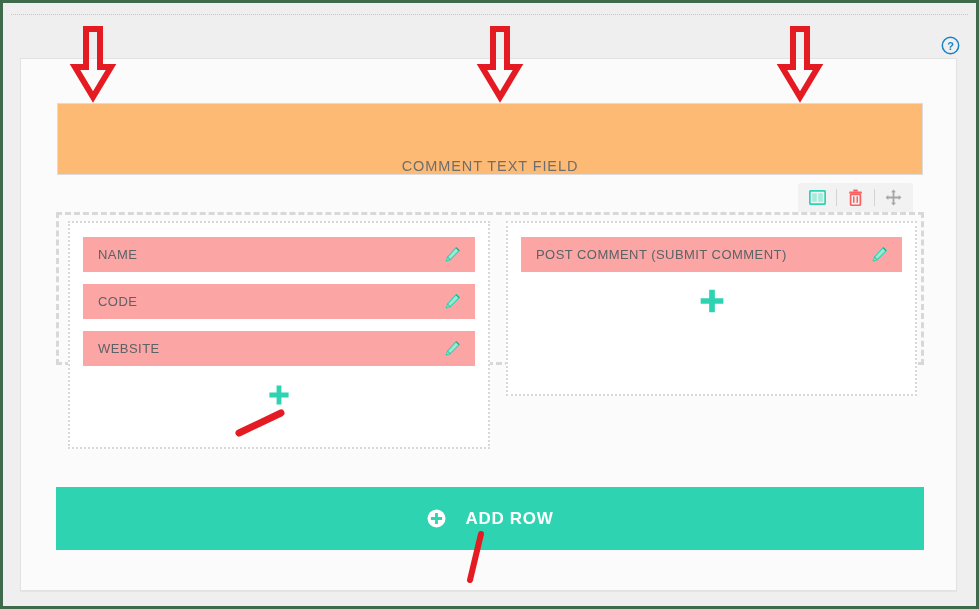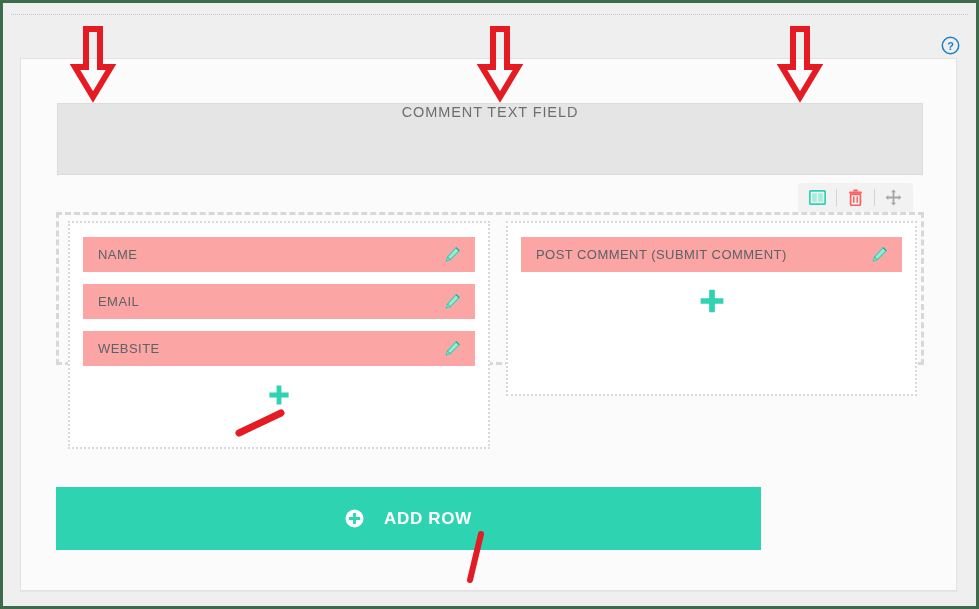--- a/index.html
+++ b/index.html
@@ -60,24 +60,24 @@
     cursor: pointer;
   }
 
   
   #comment-text-field {
     position: absolute;
     left: 36px;
     top: 44px;
     width: 866px;
     height: 72px;
-    background: #e5e5e5;
+    background: #fdba74;
     border: 1px solid #dcdcdc;
     display: flex;
-    align-items: flex-start;
+    align-items: flex-end;
     justify-content: center;
   }
   #comment-text-field .lbl {
     font-size: 14.5px;
     letter-spacing: .9px;
     color: #6e6e6e;
   }
 
   
   #row-toolbar {
@@ -162,21 +162,21 @@
     height: 34px;
     margin-top: 6px;
     cursor: pointer;
   }
 
   
   #add-row-button {
     position: absolute;
     left: 35px;
     top: 428px;
-    width: 705px;
+    width: 868px;
     height: 63px;
     background: #2ed3b2;
     display: flex;
     align-items: center;
     justify-content: center;
     gap: 20px;
     cursor: pointer;
   }
   #add-row-button .arlabel {
     color: #ffffff;
@@ -251,21 +251,21 @@
           <span class="edit-icon">
             <svg width="17" height="17" viewBox="0 0 17 17" aria-hidden="true">
               <path d="M12.1 1.6 L15.2 4.7 L6.2 13.7 L2.2 15.1 L3.5 11.1 Z" fill="#9fe8d4" stroke="#2ed3b2" stroke-width="1.1" stroke-linejoin="round"></path>
               <path d="M12.1 1.6 L15.2 4.7" stroke="#1fae8f" stroke-width="1.3"></path>
               <path d="M3.5 11.1 L6.2 13.7" stroke="#1fae8f" stroke-width="1"></path>
             </svg>
           </span>
         </div>
 
         <div class="field">
-          <span class="fname">EMAIL</span>
+          <span class="fname">CODE</span>
           <span class="edit-icon">
             <svg width="17" height="17" viewBox="0 0 17 17" aria-hidden="true">
               <path d="M12.1 1.6 L15.2 4.7 L6.2 13.7 L2.2 15.1 L3.5 11.1 Z" fill="#9fe8d4" stroke="#2ed3b2" stroke-width="1.1" stroke-linejoin="round"></path>
               <path d="M12.1 1.6 L15.2 4.7" stroke="#1fae8f" stroke-width="1.3"></path>
               <path d="M3.5 11.1 L6.2 13.7" stroke="#1fae8f" stroke-width="1"></path>
             </svg>
           </span>
         </div>
 
         <div class="field">

